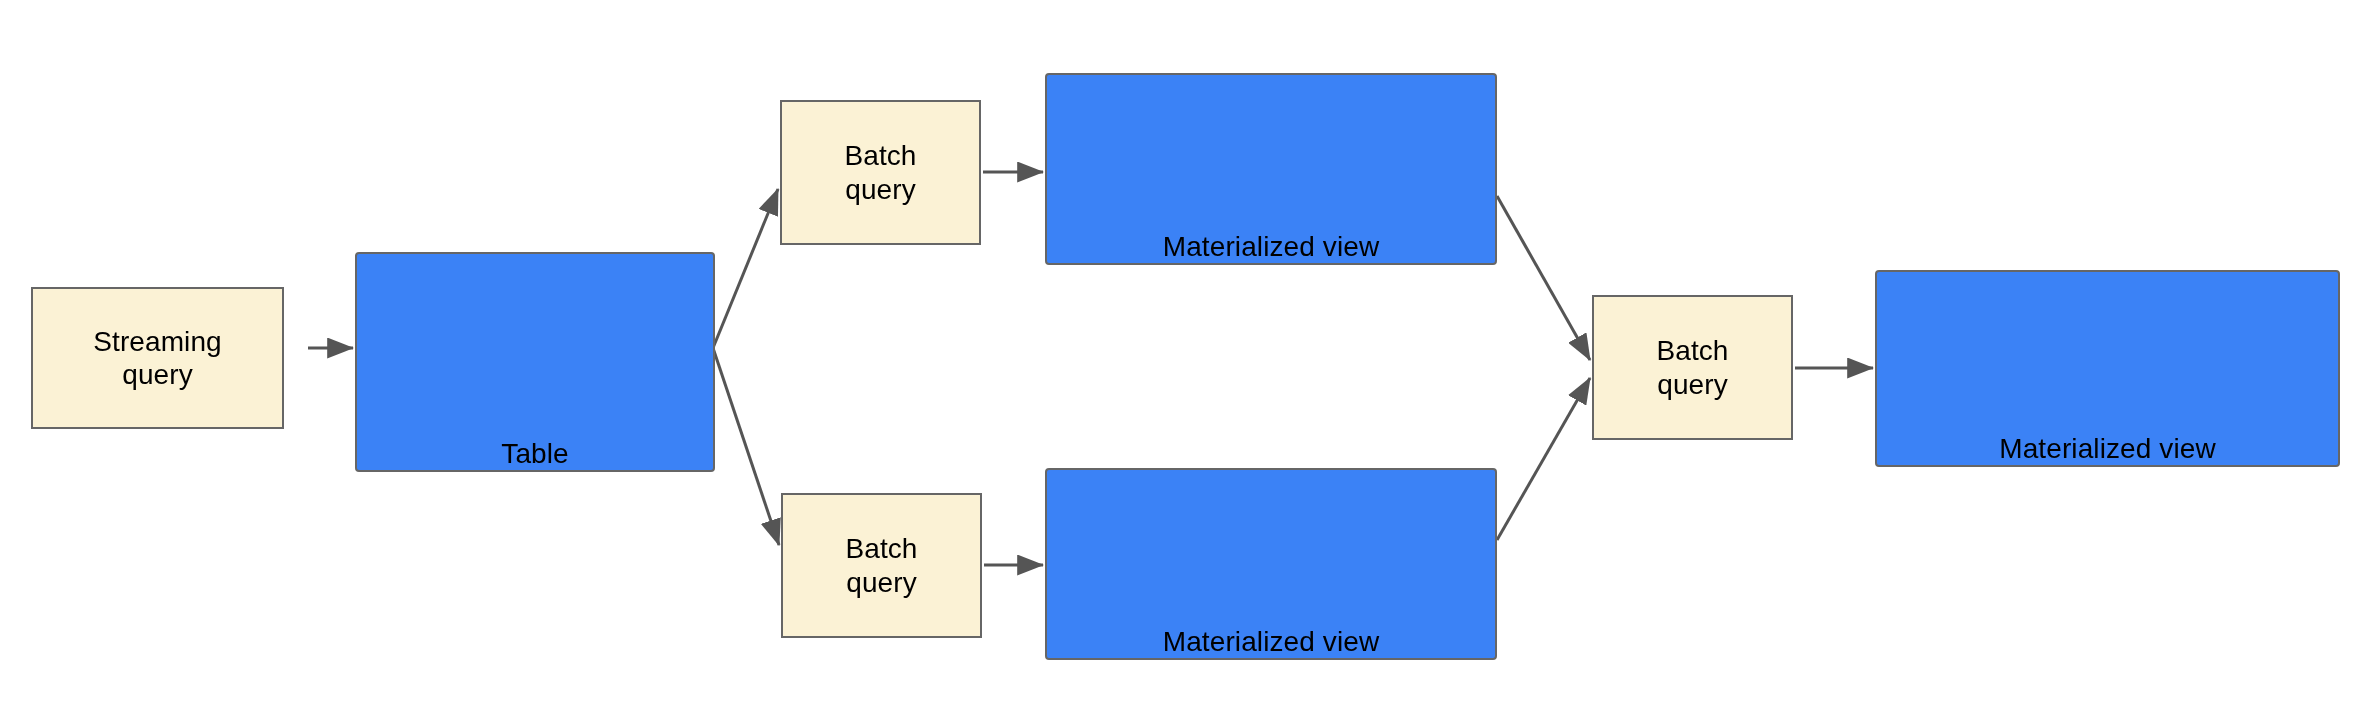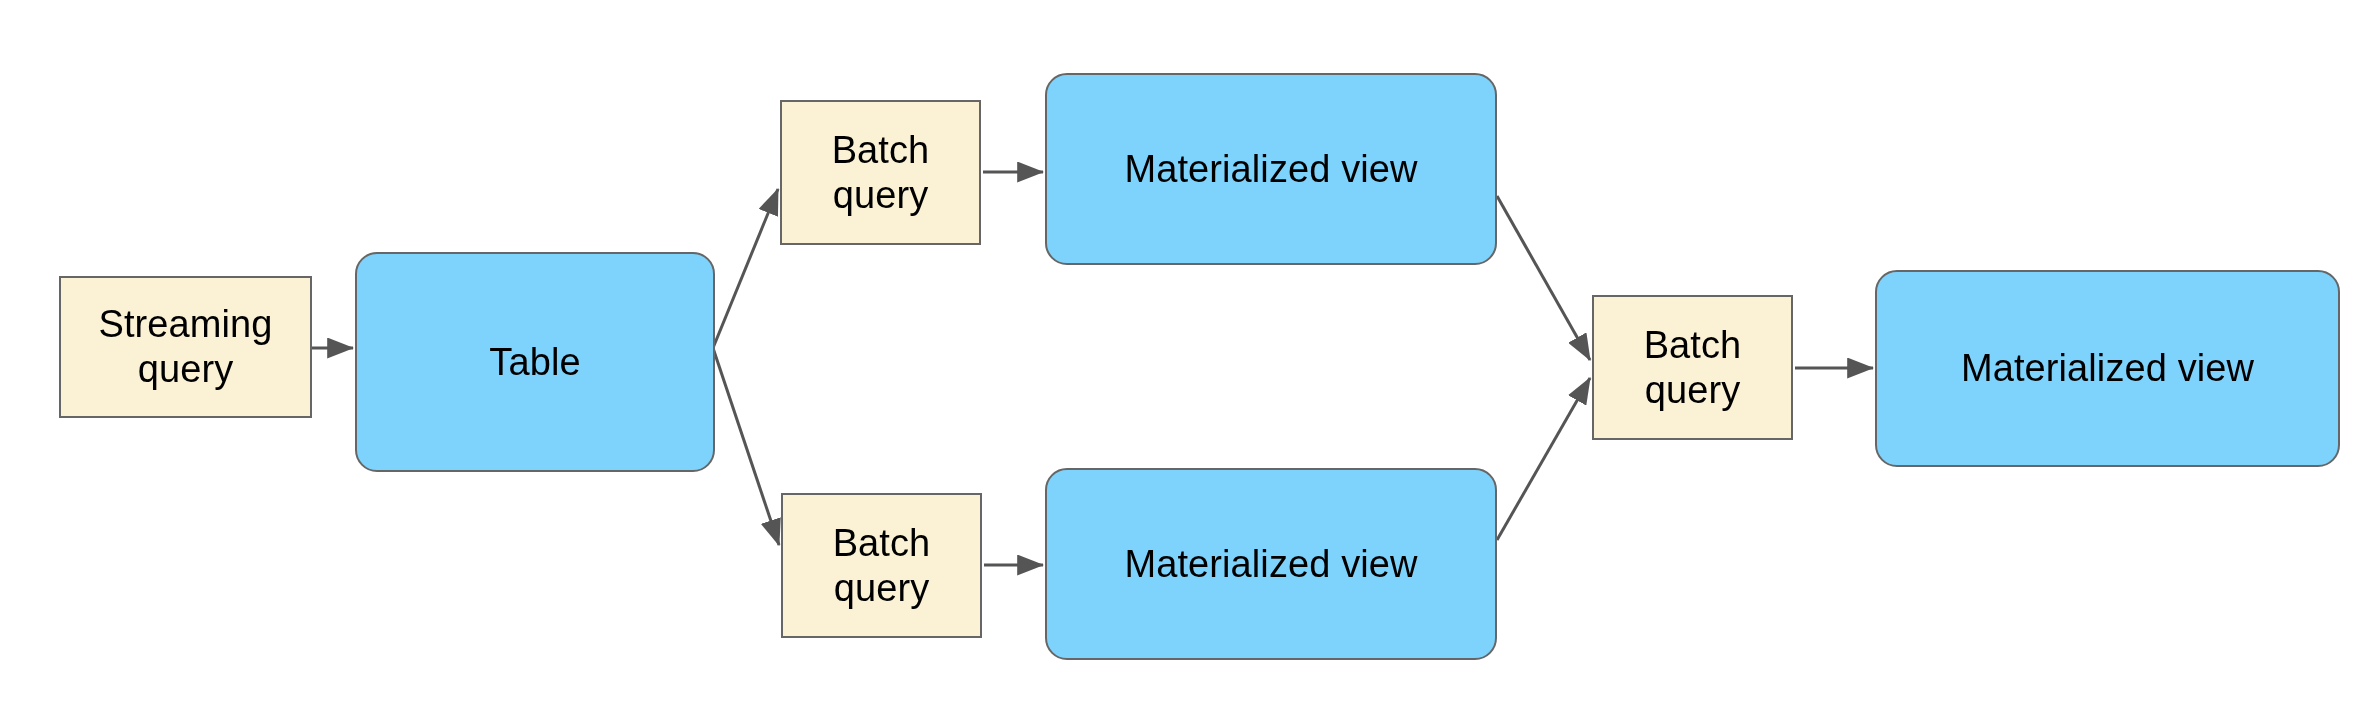--- a/index.html
+++ b/index.html
@@ -29,33 +29,34 @@
   .node {
     position: absolute;
     box-sizing: border-box;
     display: flex;
     align-items: center;
     justify-content: center;
     text-align: center;
     border: 2px solid #666666;
     color: #000000;
     font-family: "Liberation Sans", sans-serif;
-    font-size: 38px;
+    font-size: 28px;
     line-height: 1.18;
     letter-spacing: 0.1px;
     white-space: pre-line;
     z-index: 2;
   }
   .node.process {
     background: #fbf2d5;
     border-radius: 0;
   }
   .node.store {
-    background: #7dd3fc;
-    border-radius: 22px;
+    background: #3b82f6;
+    border-radius: 4px;
+    align-items: flex-end;
   }
   .node-label {
     display: block;
     white-space: pre-line;
   }
 </style>
 </head>
 <body>
 
 <div id="canvas">
@@ -72,21 +73,21 @@
         <line x1="713" y1="348" x2="779" y2="545" stroke="#555555" stroke-width="3" marker-end="url(#arrowhead)"></line>
         <line x1="983" y1="172" x2="1043" y2="172" stroke="#555555" stroke-width="3" marker-end="url(#arrowhead)"></line>
         <line x1="984" y1="565" x2="1043" y2="565" stroke="#555555" stroke-width="3" marker-end="url(#arrowhead)"></line>
         <line x1="1497" y1="196" x2="1590" y2="360" stroke="#555555" stroke-width="3" marker-end="url(#arrowhead)"></line>
         <line x1="1497" y1="540" x2="1590" y2="378" stroke="#555555" stroke-width="3" marker-end="url(#arrowhead)"></line>
         <line x1="1795" y1="368" x2="1873" y2="368" stroke="#555555" stroke-width="3" marker-end="url(#arrowhead)"></line>
       </g>
   </svg>
 
   <div id="nodes-layer">
-      <div class="node process" style="left: 31px; top: 276px; width: 253px; height: 142px; margin-left: 28px;"><span class="node-label">Streaming
+      <div class="node process" style="left: 31px; top: 287px; width: 253px; height: 142px;"><span class="node-label">Streaming
 query</span></div>
       <div class="node store" style="left: 355px; top: 252px; width: 360px; height: 220px;"><span class="node-label">Table</span></div>
       <div class="node process" style="left: 780px; top: 100px; width: 201px; height: 145px;"><span class="node-label">Batch
 query</span></div>
       <div class="node store" style="left: 1045px; top: 73px; width: 452px; height: 192px;"><span class="node-label">Materialized view</span></div>
       <div class="node process" style="left: 781px; top: 493px; width: 201px; height: 145px;"><span class="node-label">Batch
 query</span></div>
       <div class="node store" style="left: 1045px; top: 468px; width: 452px; height: 192px;"><span class="node-label">Materialized view</span></div>
       <div class="node process" style="left: 1592px; top: 295px; width: 201px; height: 145px;"><span class="node-label">Batch
 query</span></div>

